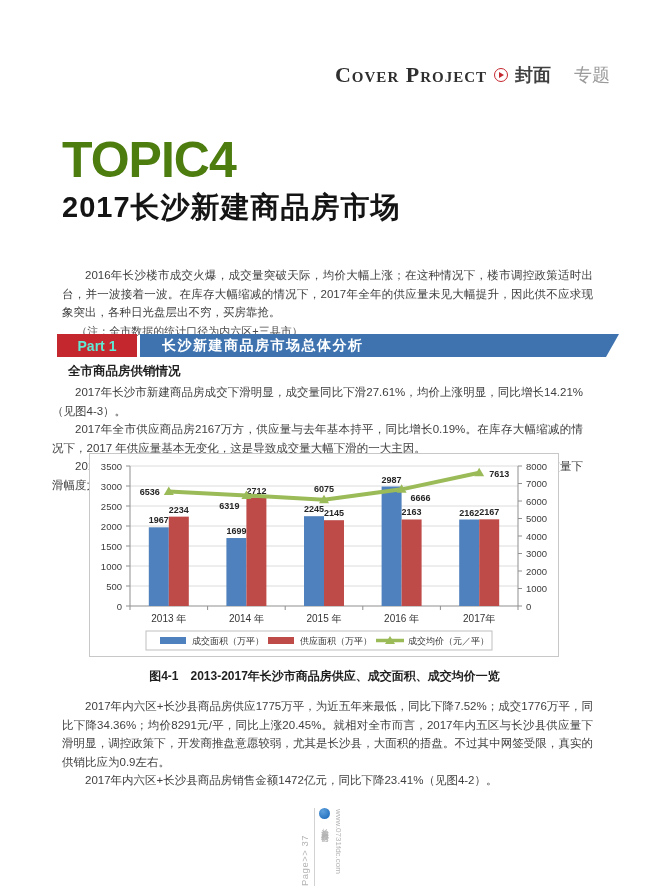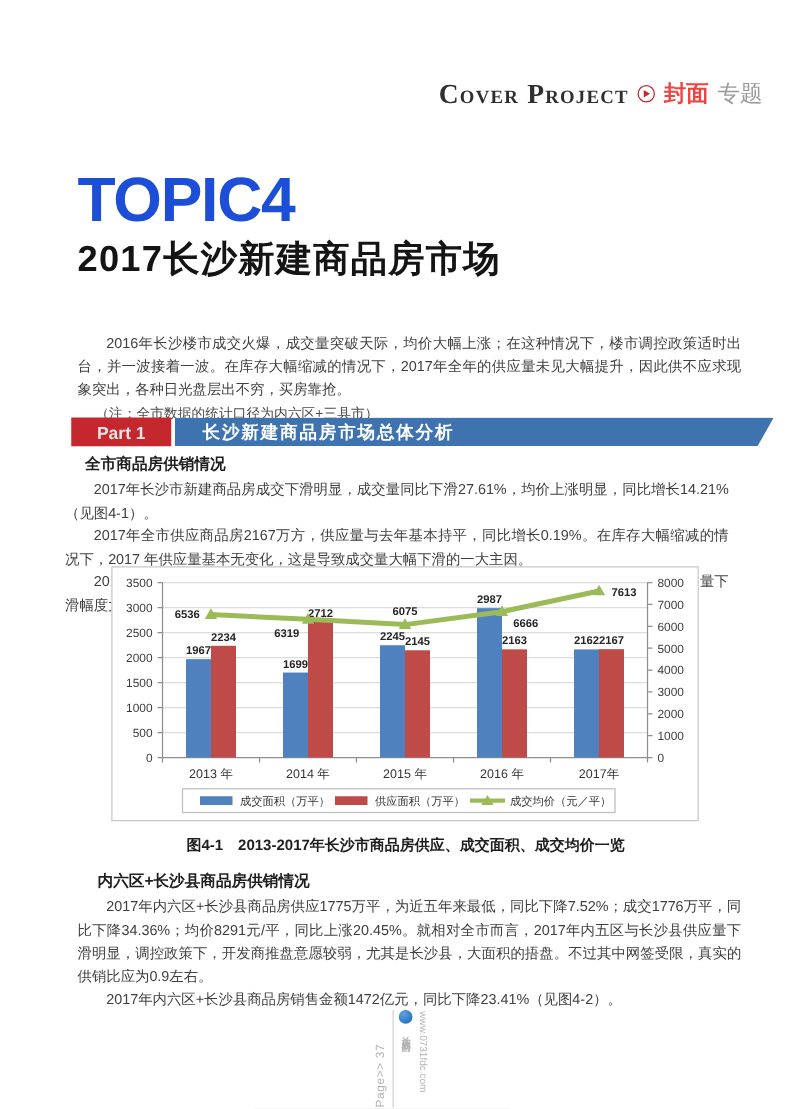--- a/index.html
+++ b/index.html
@@ -7,36 +7,36 @@
         font-family:"Liberation Sans",sans-serif;color:#3c3c3c;overflow:hidden;}
 
   
   .hdr{position:absolute;top:62px;right:39px;display:flex;align-items:center;gap:7px;}
   .hdr-en{font-family:"Liberation Serif",serif;font-variant:small-caps;font-weight:700;
           font-size:22px;color:#2f2f2f;letter-spacing:1px;}
   .play-icon{width:12px;height:12px;border:1.6px solid #C4272E;border-radius:50%;
              display:inline-flex;align-items:center;justify-content:center;}
   .play-icon i{display:block;width:0;height:0;border-left:5px solid #C4272E;
                border-top:3px solid transparent;border-bottom:3px solid transparent;margin-left:1px;}
-  .hdr-zh-b{font-size:18px;font-weight:700;color:#ef4444;}
-  .hdr-zh-l{font-size:18px;color:#9a9a9a;}
+  .hdr-zh-b{font-size:18px;font-weight:700;color:#404040;}
+  .hdr-zh-l{font-size:18px;color:#9a9a9a;margin-left:16px;}
 
   
   .title{position:absolute;left:62px;top:136px;}
-  .topic{font-size:50px;line-height:48px;font-weight:800;color:#1d4ed8;letter-spacing:-1px;}
+  .topic{font-size:50px;line-height:48px;font-weight:800;color:#4d7c0f;letter-spacing:-1px;}
   .subtitle{font-size:29px;font-weight:700;color:#141414;margin-top:4px;letter-spacing:1px;}
 
   
   .intro{position:absolute;left:62px;top:266px;width:531px;}
   p.body{margin:0;font-size:11.5px;line-height:18.5px;text-align:justify;text-indent:2em;color:#3f3f3f;}
   .note{margin:0;font-size:11px;line-height:18.5px;color:#4a4a4a;padding-left:1.3em;}
 
   
   .part{position:absolute;left:57px;top:334px;height:23px;display:flex;}
-  .part-tag{width:80px;background:#C4272E;color:#e5e5e5;font-size:14px;font-weight:700;
+  .part-tag{width:80px;background:#C4272E;color:#5eead4;font-size:14px;font-weight:700;
             display:flex;align-items:center;justify-content:center;}
   .part-bar{width:457px;margin-left:3px;background:#3E73B0;color:#fff;font-size:14px;font-weight:700;
             line-height:23px;padding-left:22px;letter-spacing:1.5px;
             clip-path:polygon(0 0,100% 0,calc(100% - 13px) 100%,0 100%);}
 
   .s1{position:absolute;left:52px;top:363px;width:531px;}
   .s2{position:absolute;left:62px;top:697px;width:531px;}
   .sec-h{margin:0 0 3px 16px;font-size:12.5px;font-weight:700;color:#1f1f1f;}
 
   
@@ -85,21 +85,21 @@
     <p class="note">（注：全市数据的统计口径为内六区+三县市）</p>
   </div>
 
   <div class="part">
     <div class="part-tag">Part 1</div>
     <div class="part-bar">长沙新建商品房市场总体分析</div>
   </div>
 
   <div class="s1">
     <h3 class="sec-h">全市商品房供销情况</h3>
-    <p class="body">2017年长沙市新建商品房成交下滑明显，成交量同比下滑27.61%，均价上涨明显，同比增长14.21%（见图4-1）。</p>
+    <p class="body">2017年长沙市新建商品房成交下滑明显，成交量同比下滑27.61%，均价上涨明显，同比增长14.21%（见图4-3）。</p>
     <p class="body">2017年全市供应商品房2167万方，供应量与去年基本持平，同比增长0.19%。在库存大幅缩减的情况下，2017 年供应量基本无变化，这是导致成交量大幅下滑的一大主因。</p>
     <p class="body">2017年全市商品房销售金额为1646亿元，同比2016年下降15.74%；虽然均价上涨明显，但成交量下滑幅度太大，2017年全市商品房成交金额较2016年还是有一定的下降。</p>
   </div>
 
   <div class="chart-box">
     <svg id="chart" width="468" height="202" viewBox="0 0 468 202" xmlns="http://www.w3.org/2000/svg">
         <line x1="40" y1="152" x2="428" y2="152" stroke="#8f8f8f" stroke-width="1"></line>
         <line x1="36" y1="152" x2="40" y2="152" stroke="#8f8f8f"></line>
         <text x="32" y="155.5" text-anchor="end" class="ax">0</text>
         <line x1="40" y1="132" x2="428" y2="132" stroke="#DCDCDC" stroke-width="1"></line>
@@ -192,21 +192,20 @@
         <text x="210" y="190" class="lg">供应面积（万平）</text>
         <line x1="286" y1="186.5" x2="314" y2="186.5" stroke="#9BBB59" stroke-width="3.5"></line>
         <polygon points="295,190 305,190 300,182" fill="#9BBB59"></polygon>
         <text x="318" y="190" class="lg">成交均价（元／平）</text>
       </svg>
   </div>
 
   <div class="caption">图4-1　2013-2017年长沙市商品房供应、成交面积、成交均价一览</div>
 
   <div class="s2">
-    <h3 class="sec-h">内六区+长沙县商品房供销情况</h3>
     <p class="body">2017年内六区+长沙县商品房供应1775万平，为近五年来最低，同比下降7.52%；成交1776万平，同比下降34.36%；均价8291元/平，同比上涨20.45%。就相对全市而言，2017年内五区与长沙县供应量下滑明显，调控政策下，开发商推盘意愿较弱，尤其是长沙县，大面积的捂盘。不过其中网签受限，真实的供销比应为0.9左右。</p>
     <p class="body">2017年内六区+长沙县商品房销售金额1472亿元，同比下降23.41%（见图4-2）。</p>
   </div>
 
   <div class="footer">
     <div class="pageno">Page&gt;&gt; 37</div>
     <div class="vline"></div>
     <div class="fcol">
       <span class="dot-icon"></span>
       <div class="fzh">长沙房地产联合网</div>

